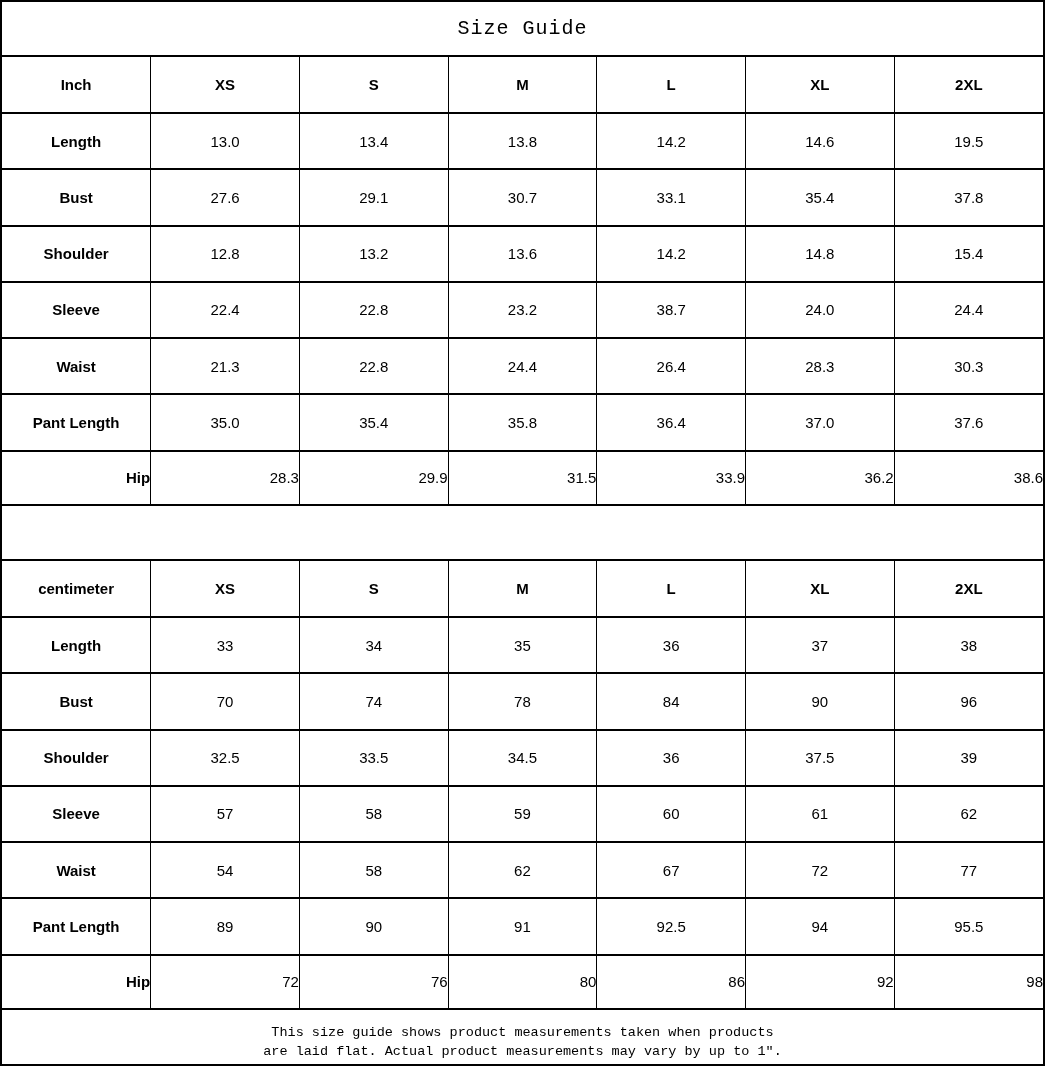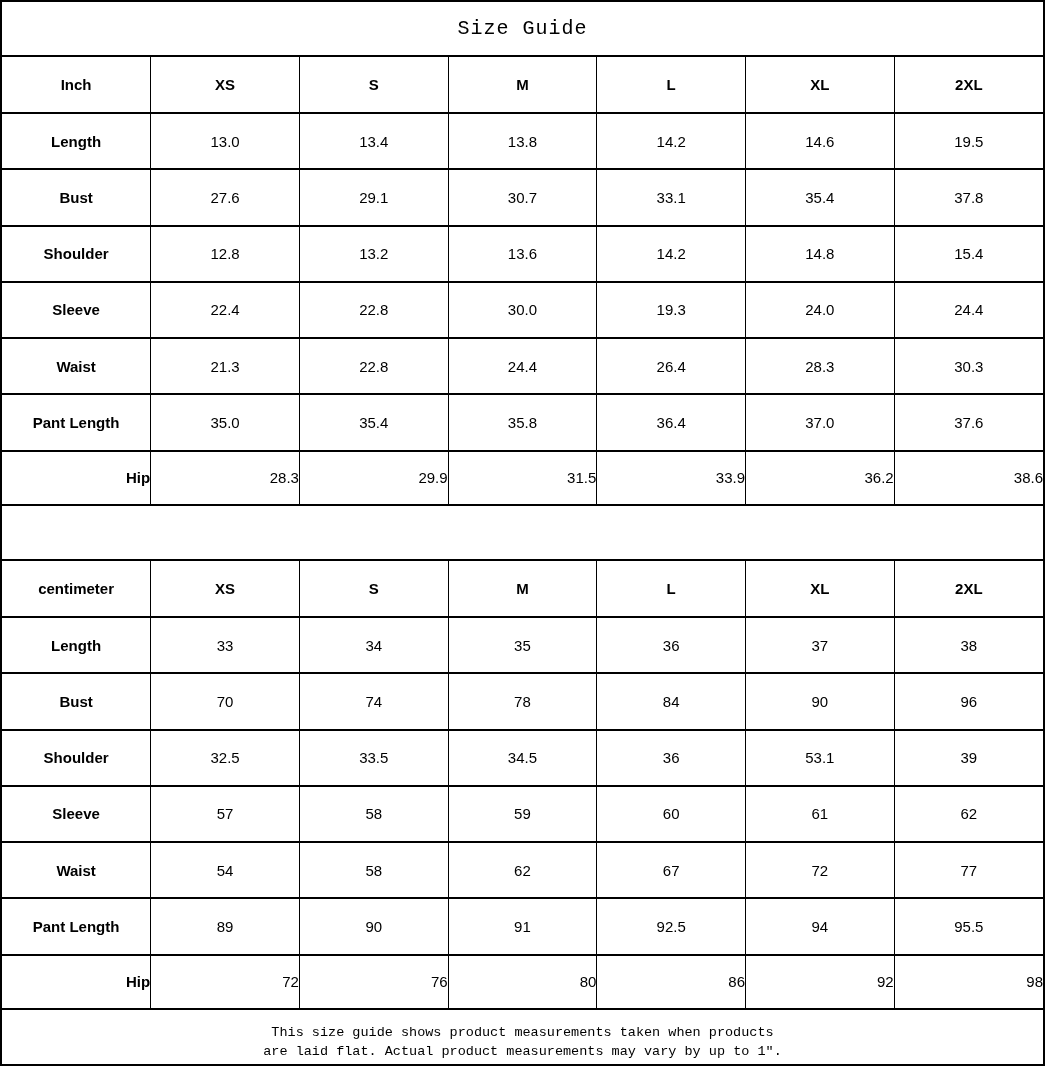--- a/index.html
+++ b/index.html
@@ -116,22 +116,22 @@
           <td>13.2</td>
           <td>13.6</td>
           <td>14.2</td>
           <td>14.8</td>
           <td>15.4</td>
         </tr>
         <tr>
           <td class="label">Sleeve</td>
           <td>22.4</td>
           <td>22.8</td>
-          <td>30.0</td>
-          <td>19.3</td>
+          <td>23.2</td>
+          <td>38.7</td>
           <td>24.0</td>
           <td>24.4</td>
         </tr>
         <tr>
           <td class="label">Waist</td>
           <td>21.3</td>
           <td>22.8</td>
           <td>24.4</td>
           <td>26.4</td>
           <td>28.3</td>
@@ -190,21 +190,21 @@
           <td>84</td>
           <td>90</td>
           <td>96</td>
         </tr>
         <tr>
           <td class="label">Shoulder</td>
           <td>32.5</td>
           <td>33.5</td>
           <td>34.5</td>
           <td>36</td>
-          <td>53.1</td>
+          <td>37.5</td>
           <td>39</td>
         </tr>
         <tr>
           <td class="label">Sleeve</td>
           <td>57</td>
           <td>58</td>
           <td>59</td>
           <td>60</td>
           <td>61</td>
           <td>62</td>

